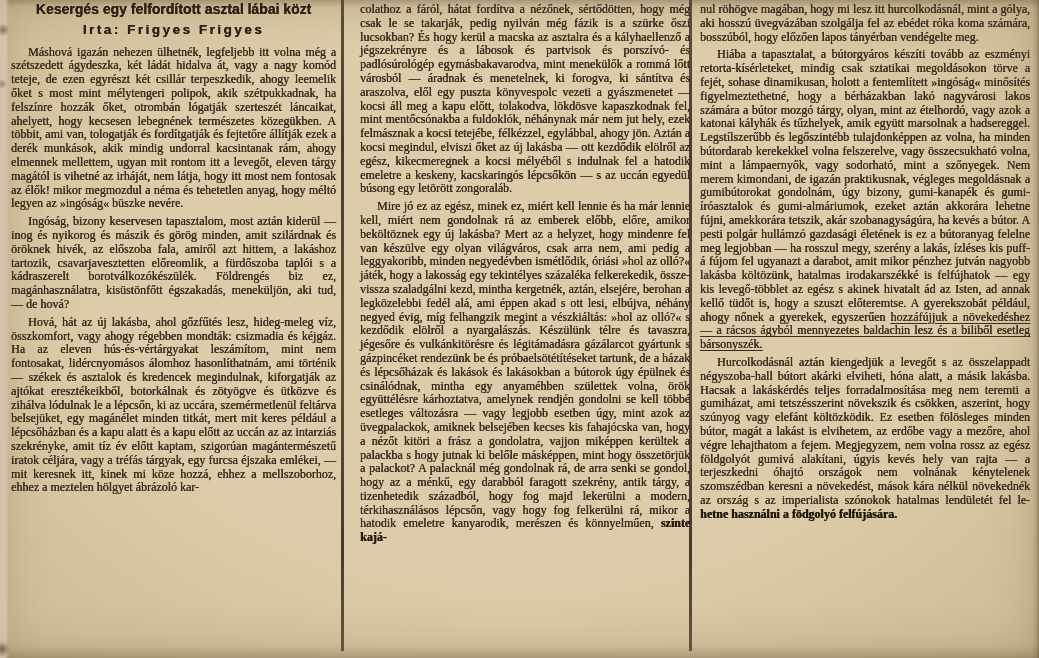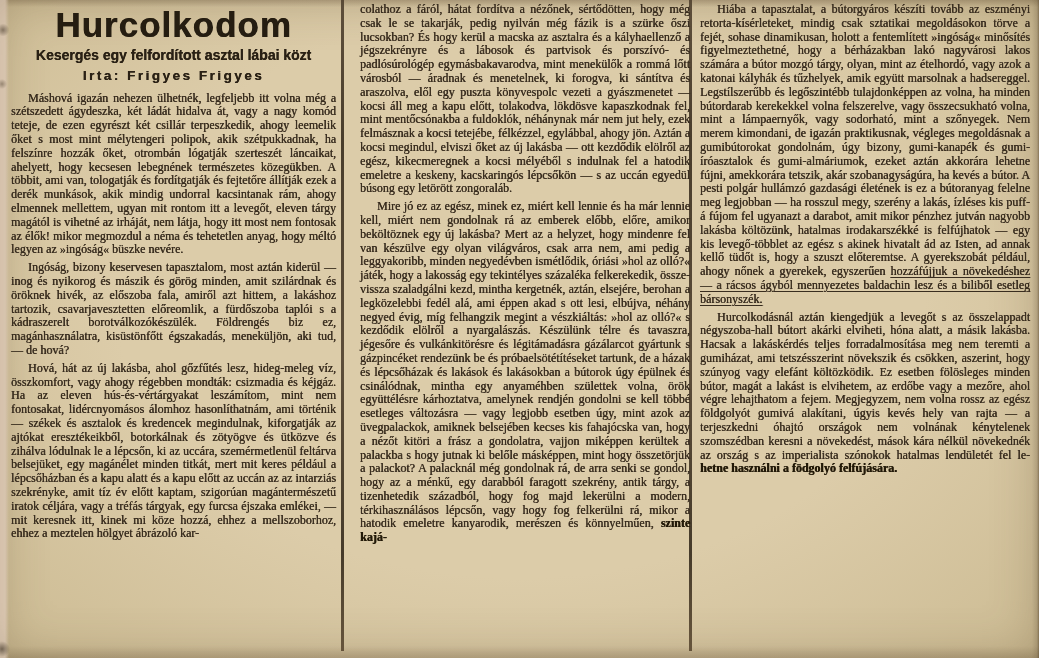--- a/index.html
+++ b/index.html
@@ -52,32 +52,32 @@
 </head>
 <body>
 
 <div class="page">
 
   <div class="rule" id="rule-1"></div>
   <div class="rule" id="rule-2"></div>
 
   <div class="col col-1">
     <div class="header">
-      <h1 class="title">Hurcolkodom</h1>
       <h2 class="subtitle">Kesergés egy felfordított asztal lábai közt</h2>
       <h3 class="byline">Irta: Frigyes Frigyes</h3>
     </div>
     <p class="para"><span>Máshová igazán nehezen ülhetnék, legfeljebb itt volna még a szétszedett ágydeszka, két ládát hidalva át, vagy a nagy komód teteje, de ezen egyrészt két csillár terpeszkedik, ahogy leemelik őket s most mint mélytengeri polipok, akik szétpukkadnak, ha felszínre hozzák őket, otrombán lógatják szerteszét láncaikat, ahelyett, hogy kecsesen lebegnének természetes közegükben. A többit, ami van, tologatják és fordítgatják és fejtetőre állítják ezek a derék munkások, akik mindig undorral kacsintanak rám, ahogy elmennek mellettem, ugyan mit rontom itt a levegőt, eleven tárgy magától is vihetné az irháját, nem látja, hogy itt most nem fontosak az élők! mikor megmozdul a néma és tehetetlen </span><span class="it">anyag</span><span>, hogy méltó legyen az »ingóság« büszke nevére.</span></p>
     <p class="para"><span>Ingóság, bizony keservesen tapasztalom, most aztán kiderül — inog és nyikorog és mászik és görög minden, amit szilárdnak és öröknek hivék, az előszoba fala, amiről azt hittem, a lakáshoz tartozik, csavarjavesztetten előreomlik, a fürdőszoba taplói s a kádraszerelt borotválkozókészülék. Földrengés biz ez, magánhasználatra, kisüstönfőtt égszakadás, meneküljön, aki tud, — de hová?</span></p>
     <p class="para"><span>Hová, hát az új lakásba, ahol gőzfűtés lesz, hideg-meleg víz, összkomfort, vagy ahogy régebben mondták: csizmadia és kéjgáz. Ha az eleven hús-és-vértárgyakat leszámítom, mint nem fontosakat, lidércnyomásos álomhoz hasonlíthatnám, ami történik — székek és asztalok és kredencek megindulnak, kiforgatják az ajtókat eresztékeikből, botorkálnak és zötyögve és ütközve és zihálva lódulnak le a lépcsőn, ki az uccára, szemérmetlenül feltárva belsejüket, egy magánélet minden titkát, mert mit keres például a lépcsőházban és a kapu alatt és a kapu előtt az uccán az az intarziás szekrényke, amit tíz év előtt kaptam, szigorúan magántermészetű iratok céljára, vagy a tréfás tárgyak, egy furcsa éjszaka emlékei, — mit keresnek itt, kinek mi köze hozzá, ehhez a mellszoborhoz, ehhez a meztelen hölgyet ábrázoló kar-</span></p>
   </div>
 
   <div class="col col-2">
     <p class="para cont"><span>colathoz a fáról, hátat fordítva a nézőnek, sértődötten, hogy még csak le se takarják, pedig nyilván még fázik is a szürke őszi lucsokban? És hogy kerül a macska az asztalra és a kályhaellenző a jégszekrényre és a lábosok és partvisok és porszívó- és padlósúrológép egymásbakavarodva, mint menekülők a rommá lőtt városból — áradnak és menetelnek, ki forogva, ki sántítva és araszolva, elől egy puszta könyvespolc vezeti a gyászmenetet — kocsi áll meg a kapu előtt, tolakodva, lökdösve kapaszkodnak fel, mint mentőcsónakba a fuldoklók, néhánynak már nem jut hely, ezek felmásznak a kocsi tetejébe, félkézzel, egylábbal, ahogy jön. Aztán a kocsi megindul, elviszi őket az új lakásba — ott kezdődik elölről az egész, kikecmeregnek a kocsi mélyéből s indulnak fel a hatodik emeletre a keskeny, kacskaringós lépcsőkön — s az uccán egyedül búsong egy letörött zongoraláb.</span></p>
     <p class="para"><span>Mire jó ez az egész, minek ez, miért kell lennie és ha már lennie kell, miért nem gondolnak rá az emberek előbb, előre, amikor beköltöznek egy új lakásba? Mert az a helyzet, hogy mindenre fel van készülve egy olyan világváros, csak arra nem, ami pedig a leggyakoribb, minden negyedévben ismétlődik, óriási »hol az olló?« játék, hogy a lakosság egy tekintélyes százaléka felkerekedik, össze-vissza szaladgálni kezd, mintha kergetnék, aztán, elsejére, berohan a legközelebbi fedél alá, ami éppen akad s ott lesi, elbújva, néhány negyed évig, míg felhangzik megint a vészkiáltás: »hol az olló?« s kezdődik elölről a nyargalászás. Készülünk télre és tavaszra, jégesőre és vulkánkitörésre és légitámadásra gázálarcot gyártunk s gázpincéket rendezünk be és próbaelsötétítéseket tartunk, de a házak és lépcsőházak és lakások és lakásokban a bútorok úgy épülnek és csinálódnak, mintha egy anyaméhben születtek volna, örök együttélésre kárhoztatva, amelynek rendjén gondolni se kell többé esetleges változásra — vagy legjobb esetben úgy, mint azok az üvegpalackok, amiknek belsejében kecses kis fahajócska van, hogy a nézőt kitöri a frász a gondolatra, vajjon miképpen kerültek a palackba s hogy jutnak ki belőle másképpen, mint hogy összetörjük a palackot? A palacknál még gondolnak rá, de arra senki se gondol, hogy az a ménkű, egy darabból faragott szekrény, antik tárgy, a tizenhetedik századból, hogy fog majd lekerülni a modern, térkihasználásos lépcsőn, vagy hogy fog felkerülni rá, mikor a hatodik emeletre kanyarodik, merészen és könnyelműen, </span><span class="b">szinte kajá-</span></p>
   </div>
 
   <div class="col col-3">
+    <p class="para cont"><span>nul röhögve magában, hogy mi lesz itt hurcolkodásnál, mint a gólya, aki hosszú üvegvázában szolgálja fel az ebédet róka koma számára, bosszúból, hogy előzően lapos tányérban vendégelte meg.</span></p>
     <p class="para"><span>Hiába a tapasztalat, a bútorgyáros készíti tovább az eszményi retorta-kísérleteket, mindig csak </span><span class="it">sztatikai</span><span> megoldásokon törve a fejét, sohase dinamikusan, holott a fentemlített »ingóság« minősítés figyelmeztethetné, hogy a bérházakban lakó nagyvárosi lakos számára a bútor mozgó tárgy, olyan, mint az ételhordó, vagy azok a katonai kályhák és tűzhelyek, amik együtt marsolnak a hadsereggel. Legstílszerűbb és legőszintébb tulajdonképpen az volna, ha minden bútordarab kerekekkel volna felszerelve, vagy összecsukható volna, mint a lámpaernyők, vagy sodorható, mint a szőnyegek. Nem merem kimondani, de igazán praktikusnak, végleges megoldásnak a gumibútorokat gondolnám, úgy bizony, gumi-kanapék és gumi-íróasztalok és gumi-almáriumok, ezeket aztán akkorára lehetne fújni, amekkorára tetszik, akár szobanagyságúra, ha kevés a bútor. A pesti polgár hullámzó gazdasági életének is ez a bútoranyag felelne meg legjobban — ha rosszul megy, szerény a lakás, ízléses kis puff-á fújom fel ugyanazt a darabot, amit mikor pénzhez jutván nagyobb lakásba költözünk, hatalmas irodakarszékké is felfújhatok — egy kis levegő-többlet az egész s akinek hivatalt ád az Isten, ad annak kellő tüdőt is, hogy a szuszt előteremtse. A gyerekszobát például, ahogy nőnek a gyerekek, egyszerűen </span><span class="u">hozzáfújjuk a növekedéshez — a rácsos ágyból mennyezetes baldachin lesz és a biliből esetleg bársonyszék.</span></p>
     <p class="para"><span>Hurcolkodásnál aztán kiengedjük a levegőt s az összelappadt négyszoba-hall bútort akárki elviheti, hóna alatt, a másik lakásba. Hacsak a lakáskérdés teljes forradalmosítása meg nem teremti a </span><span class="it">gumiházat</span><span>, ami tetszésszerint növekszik és csökken, aszerint, hogy szúnyog vagy elefánt költözködik. Ez esetben fölösleges minden bútor, magát a lakást is elvihetem, az erdőbe vagy a mezőre, ahol végre lehajthatom a fejem. Megjegyzem, nem volna rossz az egész földgolyót gumivá alakítani, úgyis kevés hely van rajta — a terjeszkedni óhajtó országok nem volnának kénytelenek szomszédban keresni a növekedést, mások kára nélkül növekednék az ország s az imperialista szónokok hatalmas lendületét fel le-</span><span class="b">hetne használni a födgolyó felfújására.</span></p>
   </div>
 
 </div>
 
 </body></html>

